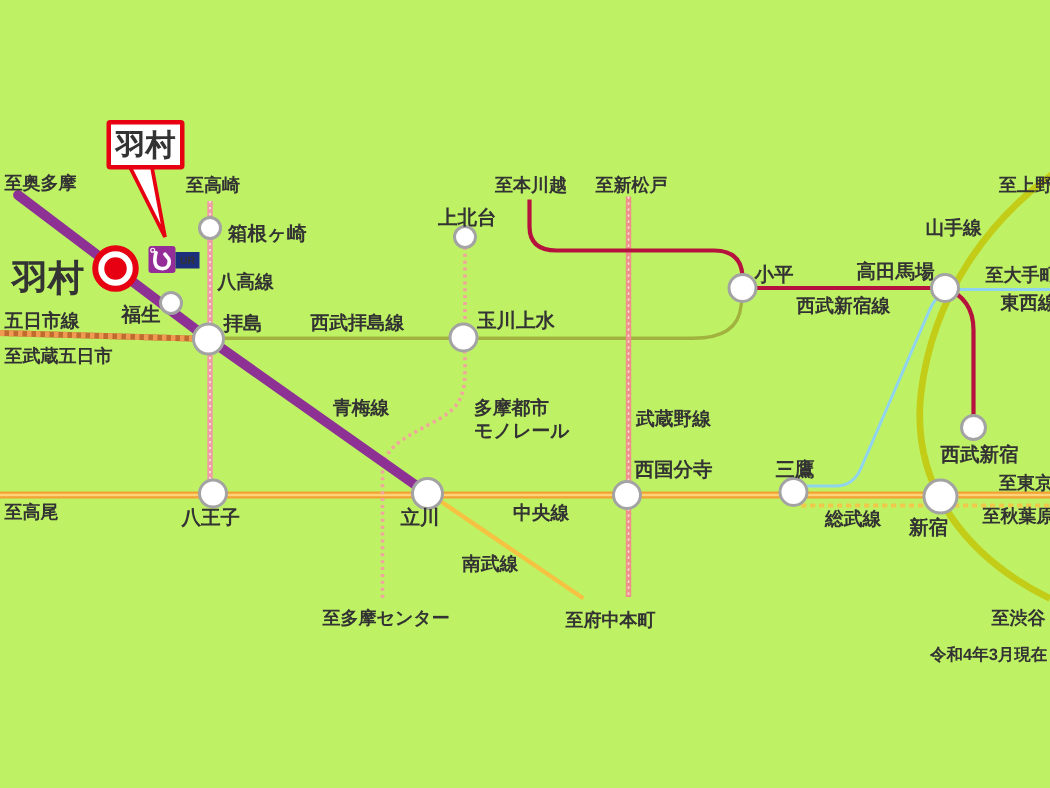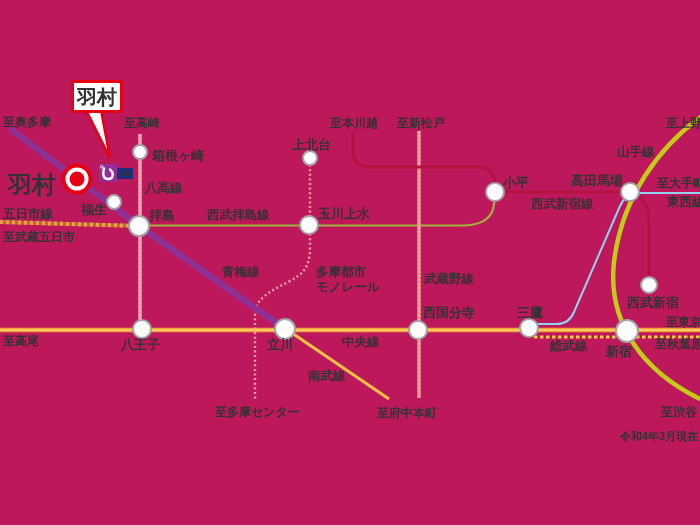--- a/index.html
+++ b/index.html
@@ -1,16 +1,16 @@
 <!DOCTYPE html>
 <html><head>
 <meta charset="utf-8">
 <style>
   html,body{margin:0;padding:0;background:#fff;}
-  .map-wrap{width:700px;height:525px;position:relative;background:#be185d;overflow:hidden;}
+  .map-wrap{width:700px;height:525px;position:relative;background:#bef264;overflow:hidden;}
   svg{display:block;font-family:"Liberation Sans","DejaVu Sans",sans-serif;}
   text{fill:#333;font-weight:bold;}
   .t-station{font-size:13px;}
   .t-term{font-size:12px;}
   .t-line{font-size:12.5px;}
   .t-hamura{font-size:24px;}
   .t-callout{font-size:20px;text-anchor:middle;}
   .t-note{font-size:11px;font-weight:bold;}
   .t-ur{font-size:7px;text-anchor:middle;}
   .station{fill:#fff;stroke:#a3a3a3;stroke-width:2;}

